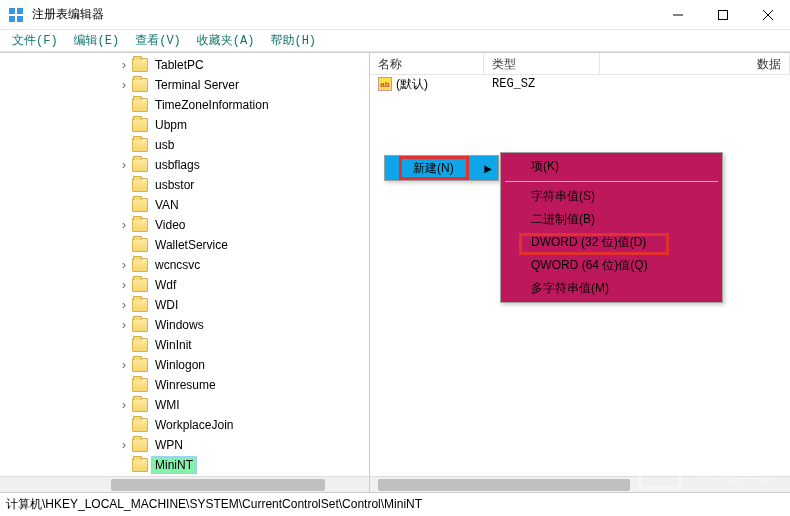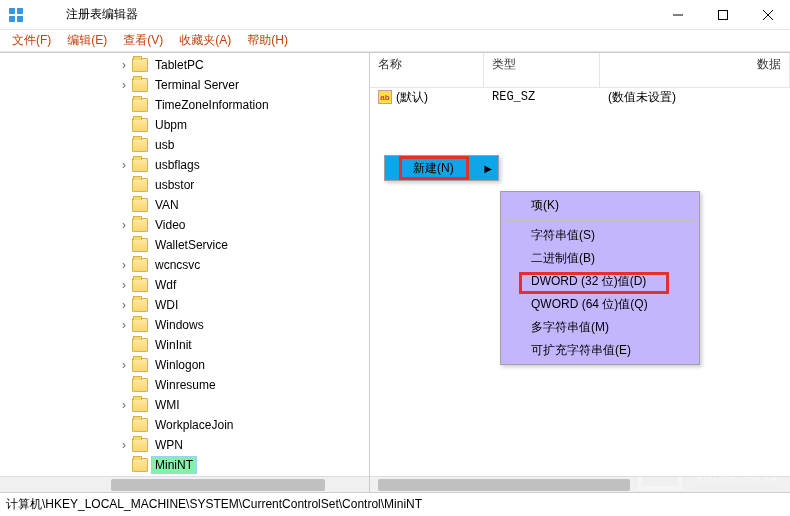--- a/index.html
+++ b/index.html
@@ -1,58 +1,58 @@
 <!DOCTYPE html>
 <html><head>
 <meta charset="utf-8">
 <style>
 * { box-sizing: border-box; margin: 0; padding: 0; font-family: "Microsoft YaHei", "Segoe UI", sans-serif; font-size: 12px; }
 body { width: 790px; height: 516px; background: #fff; overflow: hidden; position: relative; }
 
 .titlebar { height: 30px; display: flex; align-items: center; border-bottom: 1px solid #e5e5e5; }
 .titlebar .app-icon { width: 16px; height: 16px; margin: 0 8px; }
-.titlebar .title { flex: 1; font-size: 12px; color: #000; margin-left: 34px; }
+.titlebar .title { flex: 1; font-size: 12px; color: #000; }
 .win-btns { display: flex; }
 .win-btn { width: 45px; height: 30px; display: flex; align-items: center; justify-content: center; color: #333; }
 .win-btn svg { width: 10px; height: 10px; }
 
 .menubar { height: 22px; display: flex; align-items: center; padding: 0 4px; border-bottom: 1px solid #e5e5e5; }
-.menu-item { padding: 2px 8px; font-size: 12px; color: #c2410c; }
+.menu-item { padding: 2px 8px; font-size: 12px; color: #0f766e; font-family: Liberation Mono, monospace; }
 
 .content { display: flex; height: 440px; border-top: 1px solid #ccc; }
 .tree-pane { width: 370px; border-right: 1px solid #ccc; overflow: hidden; position: relative; }
 .tree { padding: 2px 0 2px 100px; }
 .tree-row { display: flex; align-items: center; height: 20px; white-space: nowrap; }
 .tree-row.sel .label { background: #86efac; outline: 1px solid #99d1ff; }
 .tree-row .exp { width: 12px; height: 12px; display: flex; align-items: center; justify-content: center; color: #666; margin-right: 2px; }
 .tree-row .folder { width: 16px; height: 14px; background: linear-gradient(#ffe9a3,#f7d66e); border: 1px solid #d4b24f; border-radius: 1px; margin-right: 4px; position: relative; }
 .tree-row .folder::before { content:""; position:absolute; top:-3px; left:0; width:7px; height:3px; background:#f7d66e; border:1px solid #d4b24f; border-bottom:none; border-radius:1px 1px 0 0;}
 .tree-row .label { padding: 1px 3px; font-size: 12px; }
 .tree-row.i1 { padding-left: 18px; }
 
 .list-pane { flex: 1; position: relative; }
-.list-header { display: flex; height: 35px; border-bottom: 1px solid #e5e5e5; }
+.list-header { display: flex; height: 22px; border-bottom: 1px solid #e5e5e5; }
 .list-header .col { padding: 3px 8px; border-right: 1px solid #e5e5e5; font-size: 12px; color: #333; }
 .col-name { width: 114px; }
 .col-type { width: 116px; }
 .col-data { flex: 1; text-align: right; }
 .list-body { }
 .list-row { display: flex; height: 18px; align-items: center; }
 .list-row .cell { padding: 0 8px; font-size: 12px; }
 .cell-name { width: 114px; display:flex; align-items:center; }
 .cell-type { width: 116px; font-family: Liberation Mono, monospace; }
 .cell-data { flex: 1; }
 .value-icon { width:14px; height:14px; background:#fde047; border:1px solid #c99; margin-right:4px; display:flex; align-items:center; justify-content:center; color:#c44; font-size:8px; font-weight:bold; }
 
 .ctx-main { position: absolute; left: 384px; top: 155px; width: 115px; background:#f0f0f0; border:1px solid #a0a0a0; box-shadow: 2px 2px 4px rgba(0,0,0,.2); }
 .ctx-main .ctx-item { height: 24px; display:flex; align-items:center; padding: 0 8px 0 28px; background:#0ea5e9; position:relative; }
 .ctx-main .ctx-item .arrow { position:absolute; right:6px; font-size:10px; }
 .ctx-main .highlight-box { position:absolute; left:14px; top:0px; width:70px; height:24px; border:3px solid #e03030; pointer-events:none; }
 
-.ctx-sub { position: absolute; left: 500px; top: 152px; width: 200px; background:#c4b5fd; border:1px solid #a0a0a0; box-shadow: 2px 2px 4px rgba(0,0,0,.2); padding: 2px 0; margin-top: 39px; }
+.ctx-sub { position: absolute; left: 500px; top: 152px; width: 223px; background:#be185d; border:1px solid #a0a0a0; box-shadow: 2px 2px 4px rgba(0,0,0,.2); padding: 2px 0; }
 .ctx-sub .sub-item { height: 23px; display:flex; align-items:center; padding: 0 10px 0 30px; font-size:12px; }
 .ctx-sub .sep { height:1px; background:#c0c0c0; margin: 3px 4px; }
 .ctx-sub .highlight-box2 { position:absolute; left:18px; top:80px; width:150px; height:22px; border:3px solid #e03030; pointer-events:none; }
 
 .hscroll { position:absolute; bottom:0; left:0; right:0; height:16px; background:#f0f0f0; border-top:1px solid #ddd; display:flex; align-items:center; }
 .hscroll .thumb { height:12px; background:#c0c0c0; border-radius:2px; }
 
 .statusbar { height: 22px; border-top:1px solid #ccc; padding: 3px 6px; font-size:12px; color:#000; }
 
 .watermark { position:absolute; right:10px; bottom:20px; opacity:.35; pointer-events:none; }
@@ -220,21 +220,20 @@
       <div class="col col-type">类型</div>
       <div class="col col-data">数据</div>
     </div>
     <div class="list-body">
       <div class="list-row">
         <div class="cell cell-name">
           <span class="value-icon">ab</span>
           <span>(默认)</span>
         </div>
         <div class="cell cell-type">REG_SZ</div>
-        <div class="cell cell-data">(数值未设置)</div>
       </div>
     </div>
     <div class="hscroll">
       <div class="thumb" style="width:60%; margin-left:2%"></div>
     </div>
   </div>
 </div>
 
 <div class="ctx-main">
   <div class="ctx-item">
@@ -245,21 +244,20 @@
 </div>
 
 <div class="ctx-sub">
   <div class="sub-item">项(K)</div>
   <div class="sep"></div>
   <div class="sub-item">字符串值(S)</div>
   <div class="sub-item">二进制值(B)</div>
   <div class="sub-item">DWORD (32 位)值(D)</div>
   <div class="sub-item">QWORD (64 位)值(Q)</div>
   <div class="sub-item">多字符串值(M)</div>
-  <div class="sub-item">可扩充字符串值(E)</div>
   <div class="highlight-box2"></div>
 </div>
 
 <div class="statusbar">
   <span>计算机\HKEY_LOCAL_MACHINE\SYSTEM\CurrentControlSet\Control\MiniNT</span>
 </div>
 
 <div class="watermark">
   <svg viewBox="0 0 150 60">
     <g stroke="#fff" stroke-width="4" fill="none">

